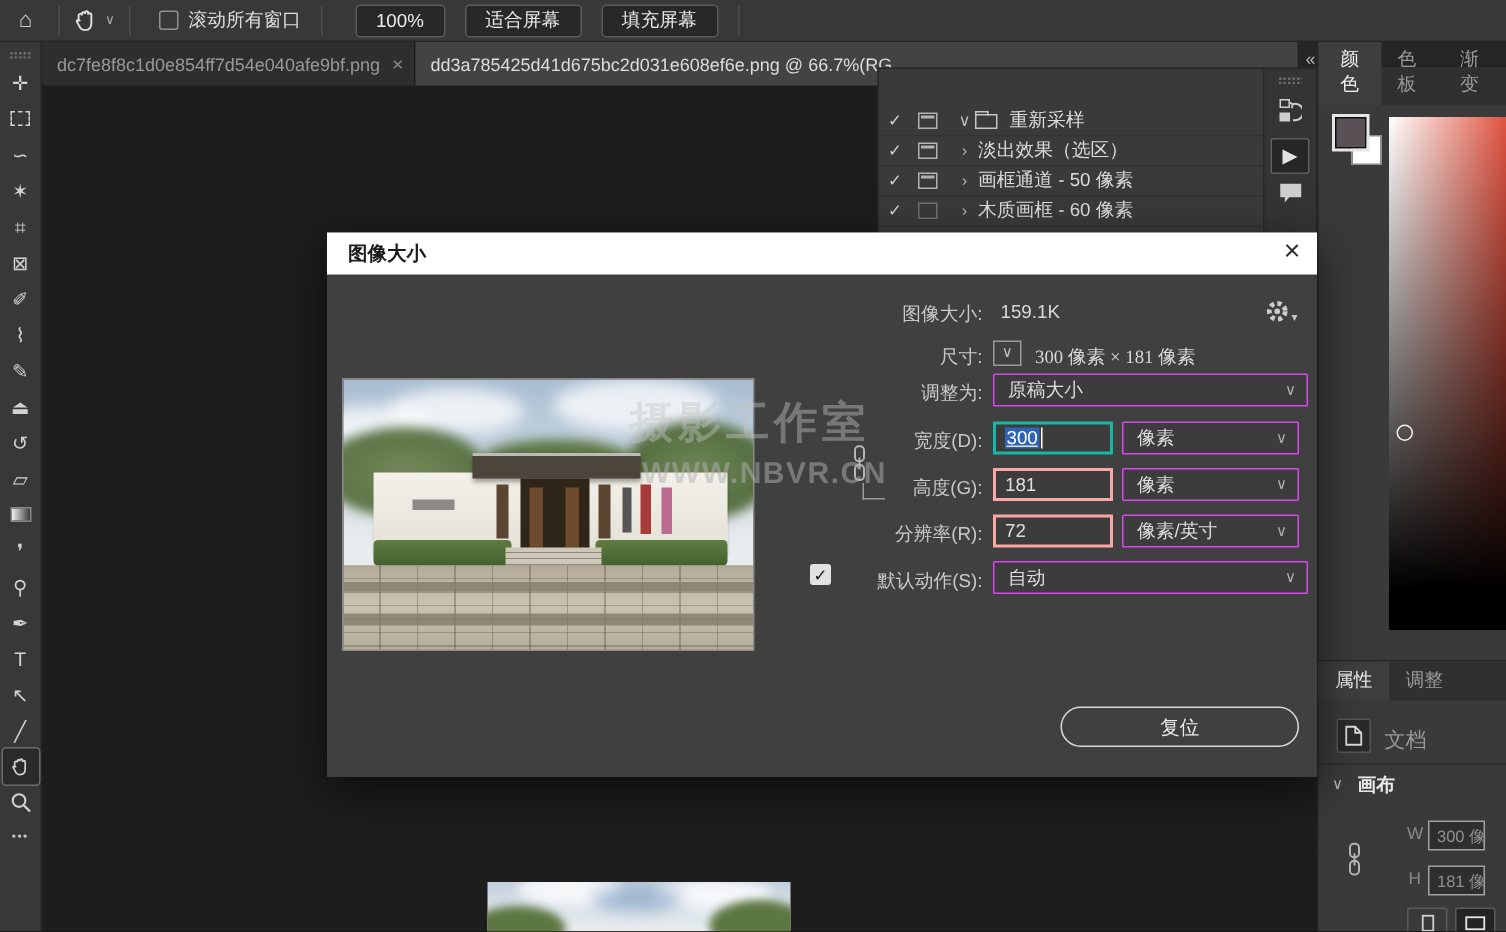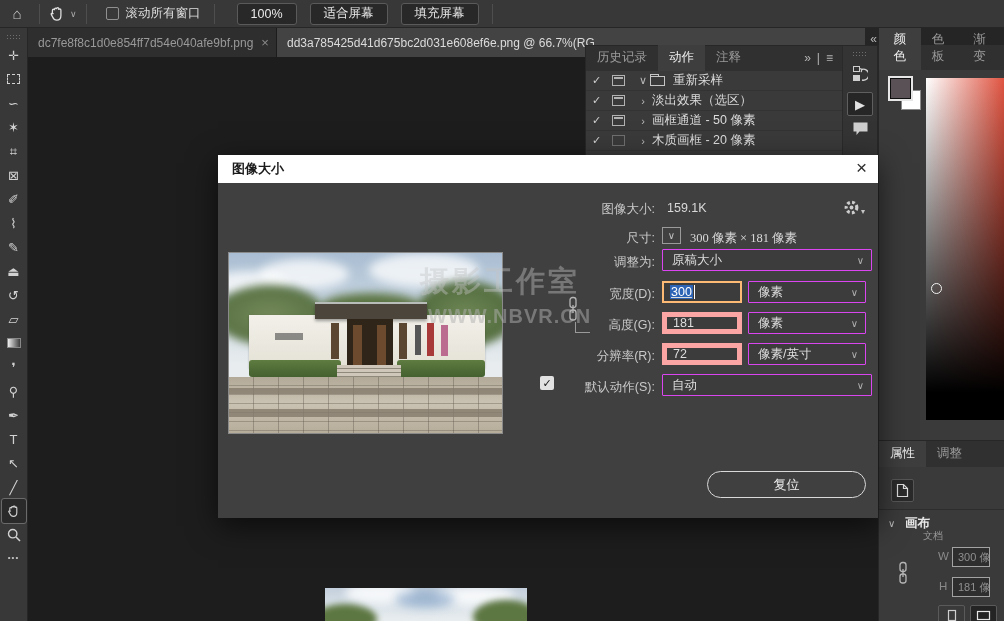--- a/index.html
+++ b/index.html
@@ -84,21 +84,21 @@
     background:#fff; border:1px solid #8a8a8a; }
   .cp-grad { position:absolute; left:47px; top:33px; width:79px; height:342px; }
   .cp-circle { position:absolute; width:11px; height:11px; border:1.5px solid #f2f2f2; border-radius:50%; }
 
   
   .props-panel { position:absolute; left:878px; top:440px; width:126px; height:181px;
     background:#3a3a3a; border-left:1px solid #272727; border-top:1px solid #272727; z-index:5; }
   .pp-tabs { height:26px; background:#303030; display:flex; align-items:flex-end; }
   .pp-docicon { position:absolute; left:12px; top:38px; width:23px; height:23px; background:#2a2a2a;
     border:1px solid #565656; border-radius:2px; display:flex; align-items:center; justify-content:center; }
-  .pp-doclabel { position:absolute; left:44px; top:44px; color:#9a9a9a; font-size:10px;margin-top:44px; }
+  .pp-doclabel { position:absolute; left:44px; top:44px; color:#9a9a9a; font-size:14px; }
   .pp-divider { position:absolute; left:0; top:68px; width:100%; height:1px; background:#2d2d2d; }
   .pp-canvas-chevron { position:absolute; left:9px; top:77px; color:#bbb; font-size:10px; }
   .pp-canvas-label { position:absolute; left:26px; top:74px; color:#e8e8e8; font-size:12.5px; font-weight:bold; }
   .pp-dim-label { position:absolute; color:#8a8a8a; font-size:11.5px; }
   .pp-field { position:absolute; left:73px; width:38px; height:20px; background:#2e2e2e;
     border:1px solid #a3a3a3; color:#8f8f8f; font-size:11px; display:flex; align-items:center; padding-left:5px; white-space:nowrap; overflow:hidden; }
   .pp-orient { position:absolute; width:27px; height:20px; border:1px solid #5a5a5a; border-radius:2px;
     display:flex; align-items:center; justify-content:center; }
   .pp-orient.selected { background:#242424; }
 
@@ -108,22 +108,22 @@
   .dlg-title { position:absolute; left:0; top:0; width:100%; height:28px; background:#ffffff;
     display:flex; align-items:center; }
   .dlg-title-text { margin-left:14px; color:#1b1b1b; font-size:13px;font-weight:bold; }
   .dlg-close { position:absolute; right:11px; top:3px; color:#2e2e2e; font-size:19px; line-height:1; }
   .dlg-label { position:absolute; left:230px; width:207px; text-align:right; color:#c9c9c9; font-size:12.5px; }
   .dlg-value { position:absolute; color:#d9d9d9; font-size:12.5px; }
   .dd { position:absolute; height:22px; background:#3c3c3c; border:1px solid #d946ef; border-radius:1px;
     display:flex; align-items:center; color:#dedede; font-size:12.5px; padding-left:9px; }
   .dd .ddchev { position:absolute; right:7px; color:#b0b0b0; font-size:10px; }
   .num-field { position:absolute; left:444px; width:80px; height:22px; background:#3c3c3c;
-    border:5px solid #fca5a5; display:flex; align-items:center; padding-left:6px; color:#dedede; font-size:12.5px; }
-  .num-field.focused { border:2px solid #fdba74;text-decoration:underline; }
+    border:2px solid #fca5a5; display:flex; align-items:center; padding-left:6px; color:#dedede; font-size:12.5px; }
+  .num-field.focused { border:2px solid #14b8a6;text-decoration:underline; }
   .sel-text { background:#2e64b5; color:#fff; padding:0 1px; }
   .caret { display:inline-block; width:1px; height:14px; background:#fff; margin-left:1px; }
   .mini-dd { position:absolute; left:444px; width:19px; height:17px; border:1px solid #9a9a9a;
     display:flex; align-items:center; justify-content:center; color:#c0c0c0; font-size:10px; }
   .dlg-checkbox { position:absolute; left:322px; top:221px; width:14px; height:14px; background:#e2e2e2;
     border-radius:2px; display:flex; align-items:center; justify-content:center; color:#141414; font-size:11px; font-weight:bold; }
   .dlg-btn { position:absolute; top:316px; height:27px; border:1.5px solid #d9d9d9; border-radius:14px;
     background:transparent; color:#ececec; font-size:13px; display:flex; align-items:center; justify-content:center; }
   .gear-wrap { position:absolute; left:625px; top:44px; display:flex; align-items:flex-end; }
   .gear-caret { color:#c5c5c5; font-size:8px; margin-left:1px; }
@@ -272,30 +272,20 @@
 
   <div class="canvas-doc">
     <div class="cd-cloud" style="left:20px;top:-6px;width:70px;height:22px;"></div>
     <div class="cd-cloud" style="left:110px;top:-2px;width:80px;height:20px;"></div>
     <div class="cd-blue" style="left:70px;top:2px;width:60px;height:18px;"></div>
     <div class="cd-tree" style="left:-12px;top:16px;width:64px;height:30px;"></div>
     <div class="cd-tree" style="left:148px;top:12px;width:66px;height:34px;"></div>
   </div>
 
   <div class="actions-dock">
-    <div class="ad-tabs">
-      <div class="panel-tab">历史记录</div>
-      <div class="panel-tab active">动作</div>
-      <div class="panel-tab">注释</div>
-      <div class="ad-tabicons">
-        <span>»</span>
-        <span>|</span>
-        <span>≡</span>
-      </div>
-    </div>
     <div class="ad-rows">
         <div class="arow">
           <span class="chk">✓</span>
           <span class="tgl"></span>
           <span class="aarrow">∨</span>
           <span class="folder"></span>
           <span class="albl">重新采样</span>
         </div>
         <div class="arow">
           <span class="chk">✓</span>
@@ -306,21 +296,21 @@
         <div class="arow">
           <span class="chk">✓</span>
           <span class="tgl"></span>
           <span class="aarrow">›</span>
           <span class="albl">画框通道 - 50 像素</span>
         </div>
         <div class="arow">
           <span class="chk">✓</span>
           <span class="tgl empty"></span>
           <span class="aarrow">›</span>
-          <span class="albl">木质画框 - 20 像素</span>
+          <span class="albl">木质画框 - 60 像素</span>
         </div>
       </div>
     <div class="ad-strip">
       <div class="grip"></div>
       <div class="strip-icon">
         <svg width="16" height="18" viewBox="0 0 16 18">
             <rect x="1.5" y="1.5" width="6" height="5" fill="none" stroke="#cfcfcf"></rect>
             <rect x="1.5" y="10.5" width="6" height="5" fill="#cfcfcf" stroke="#cfcfcf"></rect>
             <path d="M10 15 a5.5 5.5 0 1 0 -0.5 -10.5" fill="none" stroke="#cfcfcf" stroke-width="1.4"></path>
             <path d="M7.2 3.2 l2.6 1.2 -0.6 2.8" fill="none" stroke="#cfcfcf" stroke-width="1.2"></path>

